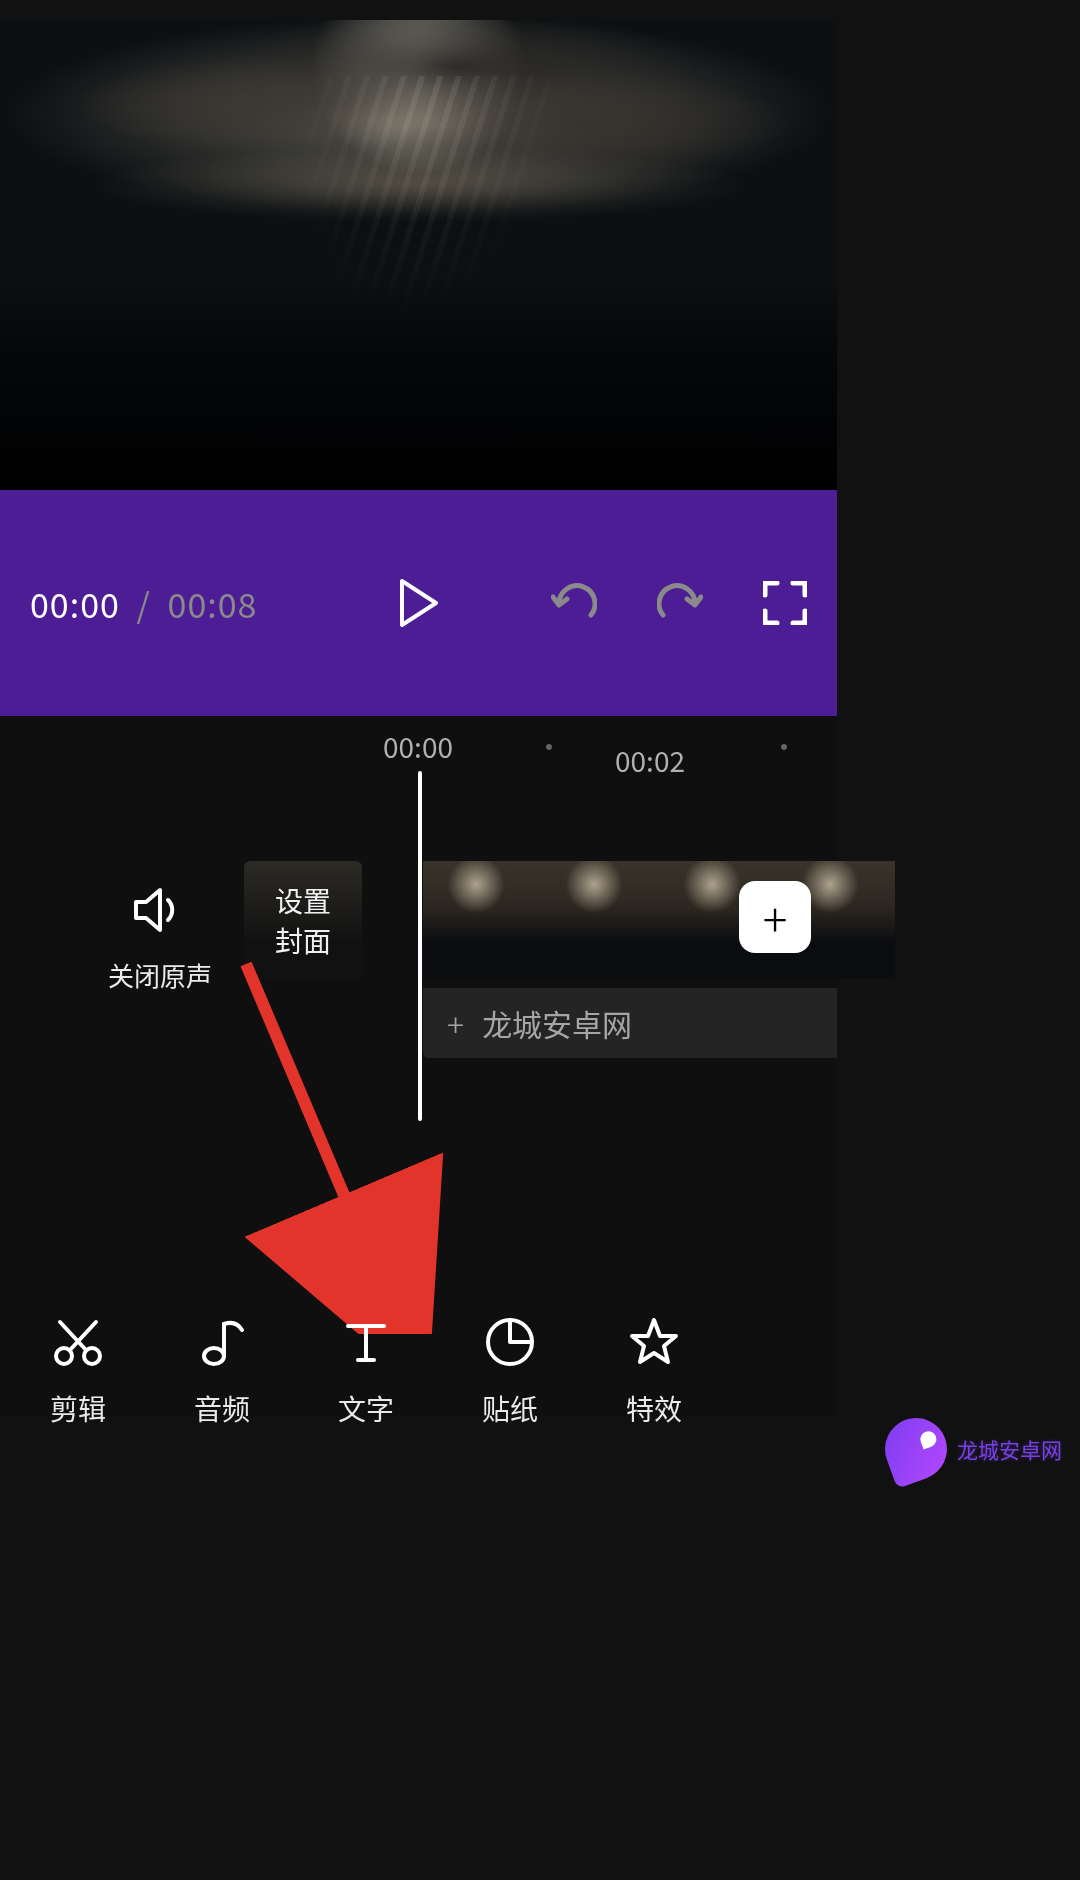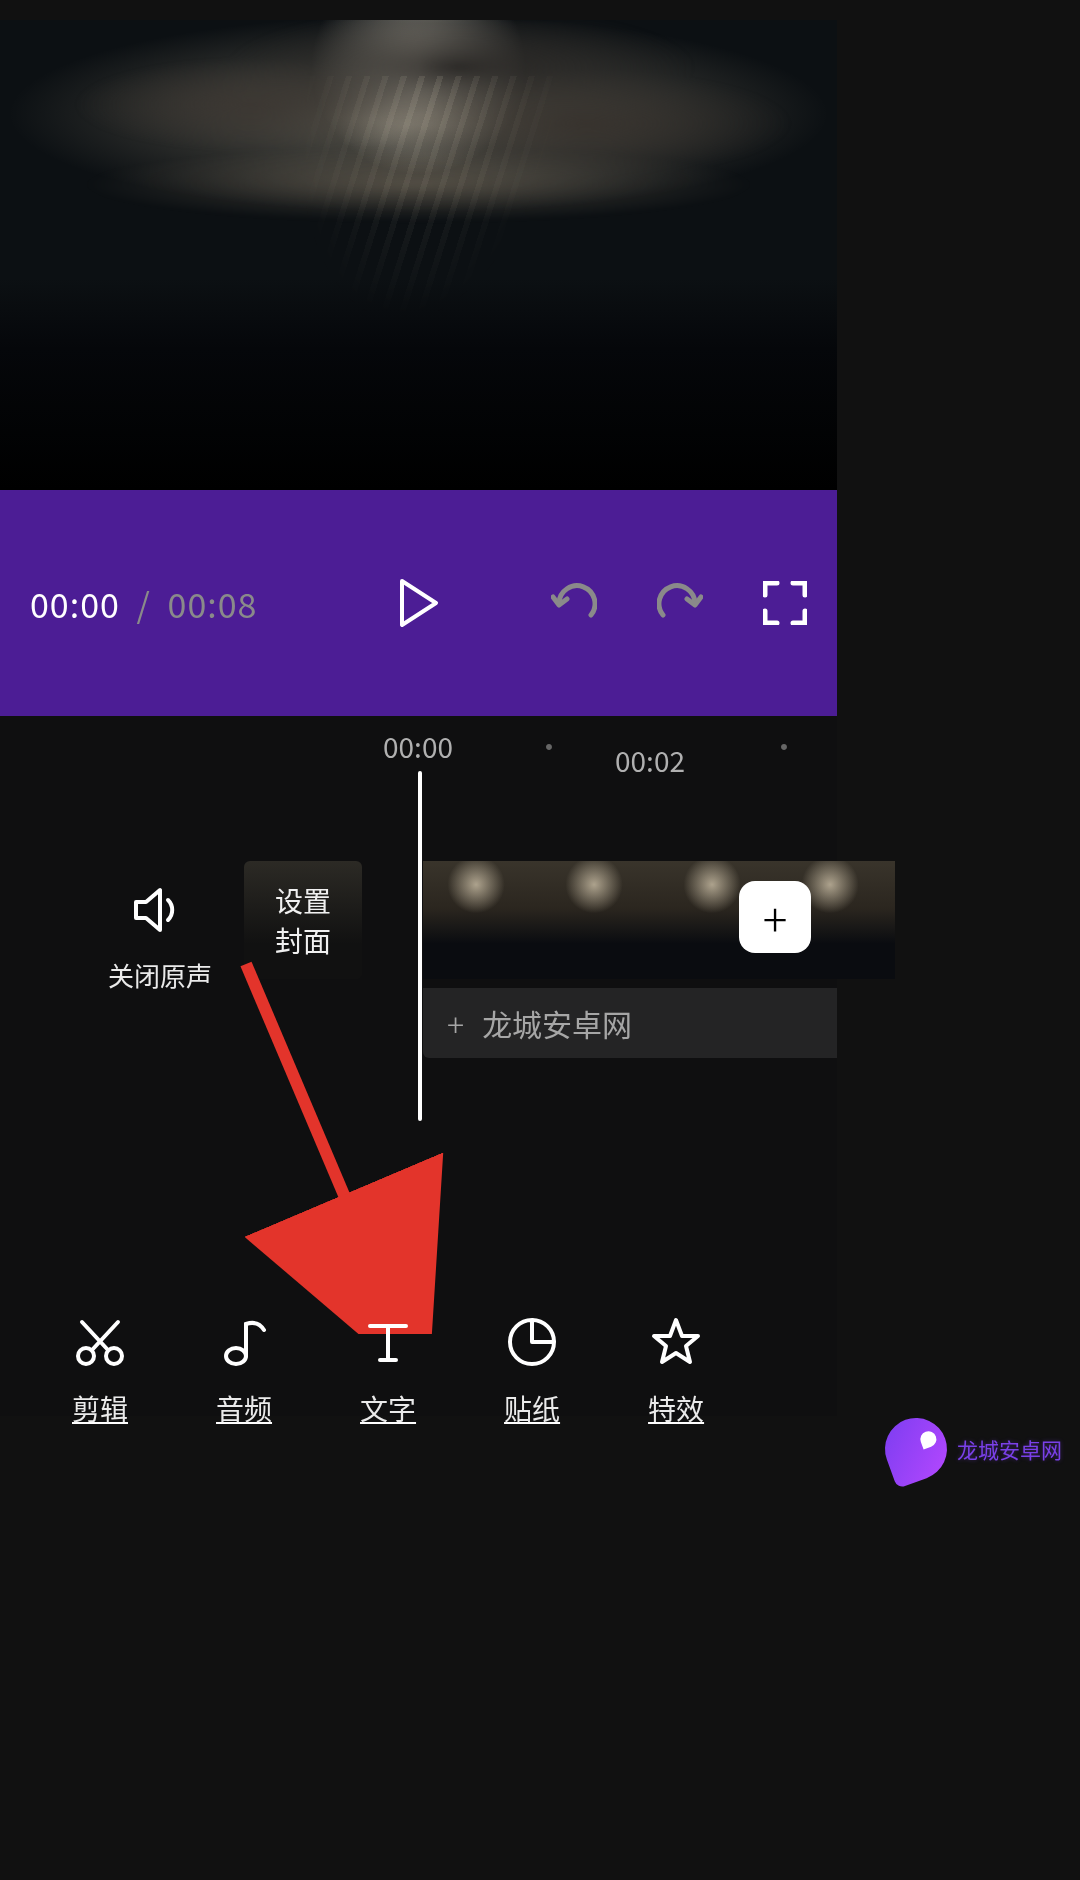--- a/index.html
+++ b/index.html
@@ -66,21 +66,21 @@
     flex:0 0 auto;
   }
   .add-clip { position:absolute; right:26px; top:165px; width:72px; height:72px; border-radius:16px; background:#fff; display:flex; align-items:center; justify-content:center; color:#000; font-size:46px; font-weight:300; }
 
   .add-audio { position:absolute; left:423px; top:272px; right:0; height:70px; background:#242425; color:#a6a6a6; display:flex; align-items:center; padding-left:24px; font-size:30px; gap:18px; border-bottom-left-radius:6px; }
   .add-audio .plus { color:#a6a6a6; font-size:32px; font-weight:300; }
 
   
   .arrow-svg { position:absolute; left:236px; top:954px; width:210px; height:380px; pointer-events:none; } 
 
-  .tools { position:absolute; left:0; top:1297px; width:837px; height:150px; display:flex; align-items:center; justify-content:flex-start; padding-left:72px; gap:88px;text-decoration:underline; }
+  .tools { position:absolute; left:0; top:1297px; width:837px; height:150px; display:flex; align-items:center; justify-content:flex-start; padding-left:50px; gap:88px; }
   .tool { display:flex; flex-direction:column; align-items:center; gap:20px; color:#eaeaea; }
   .tool .lbl { font-size:28px; }
 
   
   .watermark { position:absolute; right:18px; bottom:400px; display:flex; align-items:center; gap:10px; }
   .watermark .bubble { width:62px; height:62px; border-radius:50% 50% 50% 8px; background:linear-gradient(135deg,#7b3df0,#b648ff); transform:rotate(-20deg); position:relative; }
   .watermark .bubble::after { content:""; position:absolute; right:8px; top:18px; width:16px; height:16px; background:#fff; border-radius:50% 50% 50% 0; }
   .watermark .txt { font-size:21px; color:#7a40e8; text-shadow:0 0 4px rgba(122,64,232,0.4); }
 
 </style>

